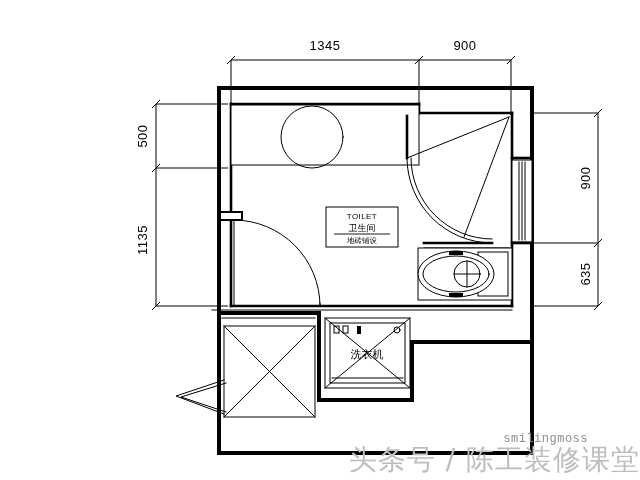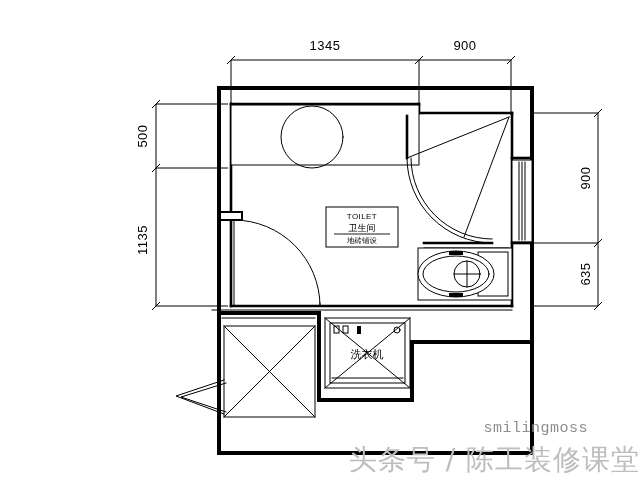--- a/index.html
+++ b/index.html
@@ -91,26 +91,26 @@
   #watermark {
     position: absolute;
     right: 12px;
     bottom: 6px;
     text-align: right;
     pointer-events: none;
     line-height: 1;
   }
   #watermark .wm-small {
     font-family: "Liberation Mono", monospace;
-    font-size: 15px;
+    font-size: 12px;
     color: #8d8d8d;
     letter-spacing: 0.5px;
     display: block;
     margin-right: 52px;
-    margin-bottom: 10px;
+    margin-bottom: 1px;
   }
   #watermark .wm-main {
     font-family: "DejaVu Sans", sans-serif;
     font-size: 28px;
     color: #bdbdbd;
     letter-spacing: 1px;
     display: block;
     white-space: nowrap;
   }
 </style>

